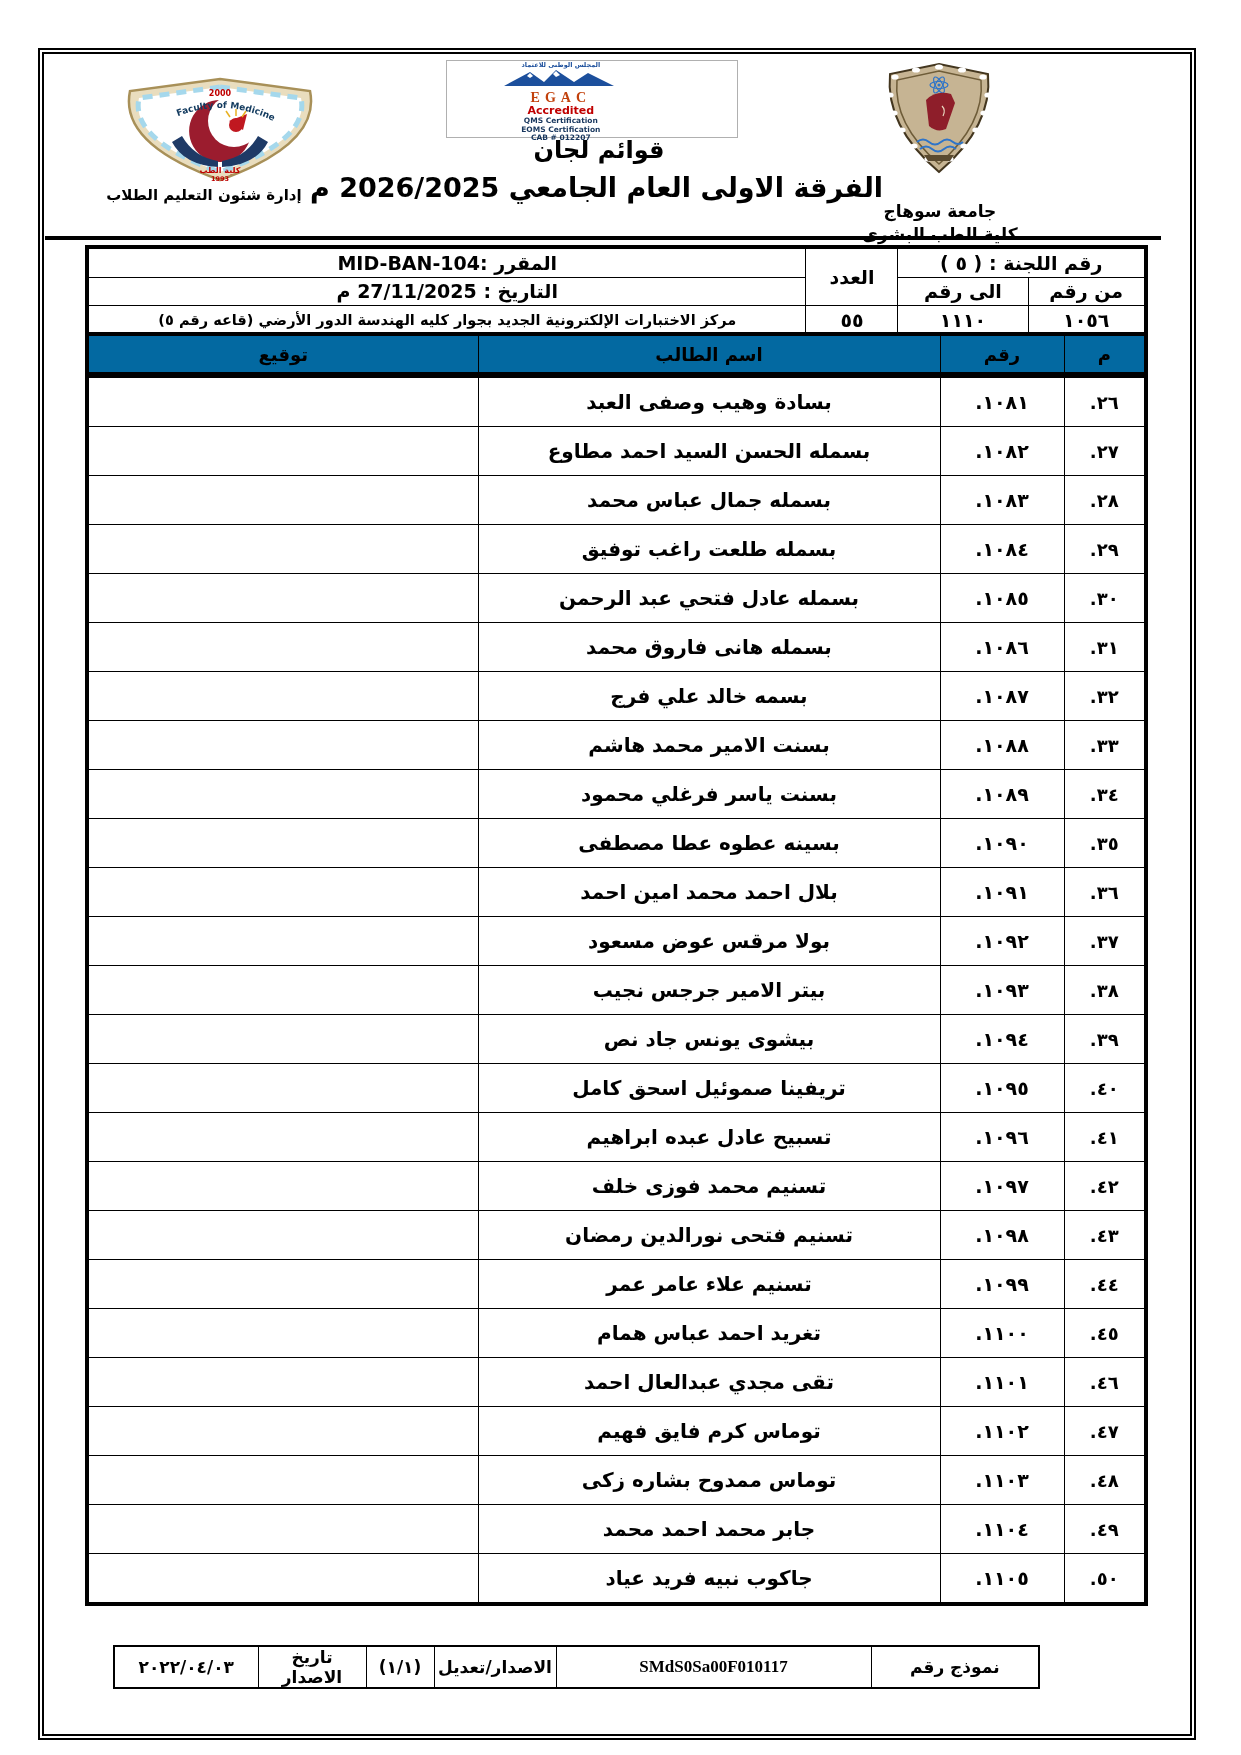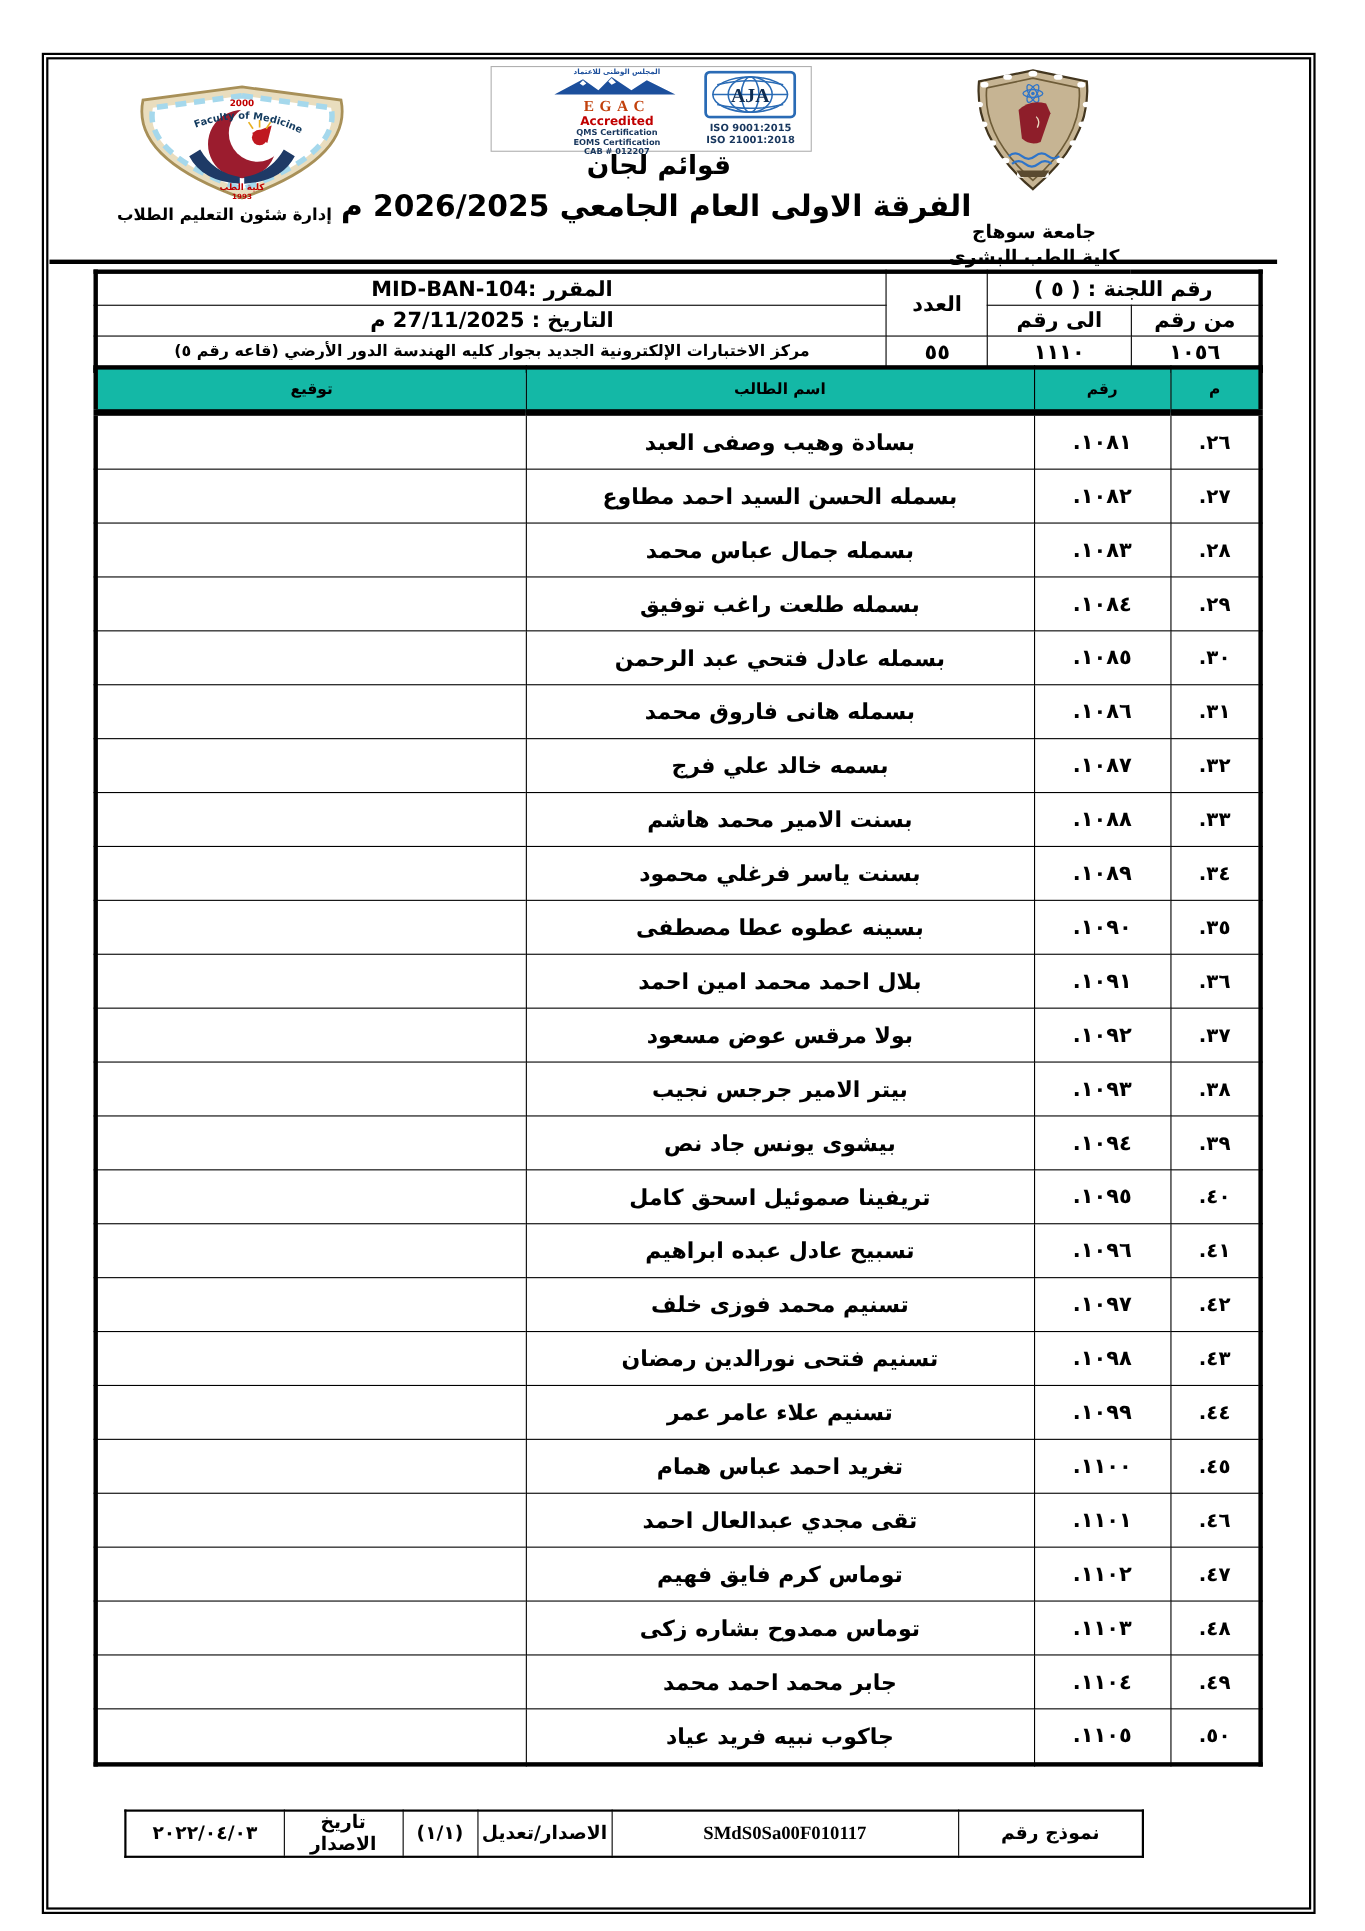--- a/index.html
+++ b/index.html
@@ -35,22 +35,22 @@
   table{border-collapse:collapse;table-layout:fixed;}
   .info-table{position:absolute;left:85px;top:245px;width:1063px;direction:rtl;
     border:4px solid #000;}
   .info-table td{border:1.5px solid #000;text-align:center;vertical-align:middle;
     font-size:19px;padding:1px 4px;}
   .info-table .venue{font-size:14.5px;}
 
   
   .roster-table{position:absolute;left:85px;top:332px;width:1063px;direction:rtl;
     border:4px solid #000;}
-  .roster-table th{background:#14b8a6;border:1px solid #000;border-bottom:6px solid #000;
-    height:34px;font-size:14px;text-align:center;vertical-align:middle;}
+  .roster-table th{background:#0369a1;border:1px solid #000;border-bottom:6px solid #000;
+    height:34px;font-size:18px;text-align:center;vertical-align:middle;}
   .roster-table td{border:1px solid #000;height:48px;text-align:center;vertical-align:middle;
     padding:0 4px;}
   .cell-serial{font-size:18px;}
   .cell-number{font-size:19px;}
   .cell-name{font-size:20px;}
 
   
   .footer-table{position:absolute;left:113px;top:1645px;width:927px;direction:rtl;
     border:2px solid #000;}
   .footer-table td{border:1.5px solid #000;text-align:center;vertical-align:middle;
@@ -93,36 +93,20 @@
       <svg viewBox="0 0 130 18" width="130" height="18">
         <path d="M8 17 L34 3 L48 13 L60 1 L78 13 L92 4 L118 17 Z" fill="#1c4f9c"></path>
         <path d="M57 5 L60 2 L64 6 L60 8 Z" fill="#ffffff"></path>
         <path d="M31 7 L34 4 L37 7 L34 9 Z" fill="#ffffff"></path>
       </svg>
       <div class="nm">EGAC</div>
       <div class="acc">Accredited</div>
       <div class="ln">QMS Certification</div>
       <div class="ln">EOMS Certification</div>
       <div class="ln">CAB # 012207</div>
-    </div>
-    <div class="aja">
-      <svg viewBox="0 0 84 44" width="84" height="44">
-        <rect x="1.5" y="1.5" width="81" height="41" rx="4" fill="#ffffff" stroke="#2a6bb5" stroke-width="2.5"></rect>
-        <g stroke="#2a6bb5" stroke-width="1.4" fill="none">
-          <ellipse cx="42" cy="22" rx="34" ry="16"></ellipse>
-          <ellipse cx="42" cy="22" rx="20" ry="16"></ellipse>
-          <ellipse cx="42" cy="22" rx="8" ry="16"></ellipse>
-          <line x1="8" y1="22" x2="76" y2="22"></line>
-          <path d="M12 13 Q42 6 72 13"></path>
-          <path d="M12 31 Q42 38 72 31"></path>
-        </g>
-        <text x="42" y="29" font-size="18" fill="#0f2d52" text-anchor="middle" font-weight="bold" font-family="Liberation Serif, serif">AJA</text>
-      </svg>
-      <div class="ln">ISO 9001:2015</div>
-      <div class="ln">ISO 21001:2018</div>
     </div>
   </div>
 
   <div class="title1">قوائم لجان</div>
   <div class="title2">الفرقة الاولى العام الجامعي 2026/2025 م</div>
 
   <div class="right-logo">
     <svg viewBox="0 0 118 112" width="118" height="112">
       <path d="M59 2 L108 12 Q113 64 59 110 Q5 64 10 12 Z" fill="#c6b493" stroke="#43361f" stroke-width="2"></path>
       <path d="M59 9 L101 18 Q105 62 59 102 Q13 62 17 18 Z" fill="none" stroke="#6e5c38" stroke-width="1.5"></path>

